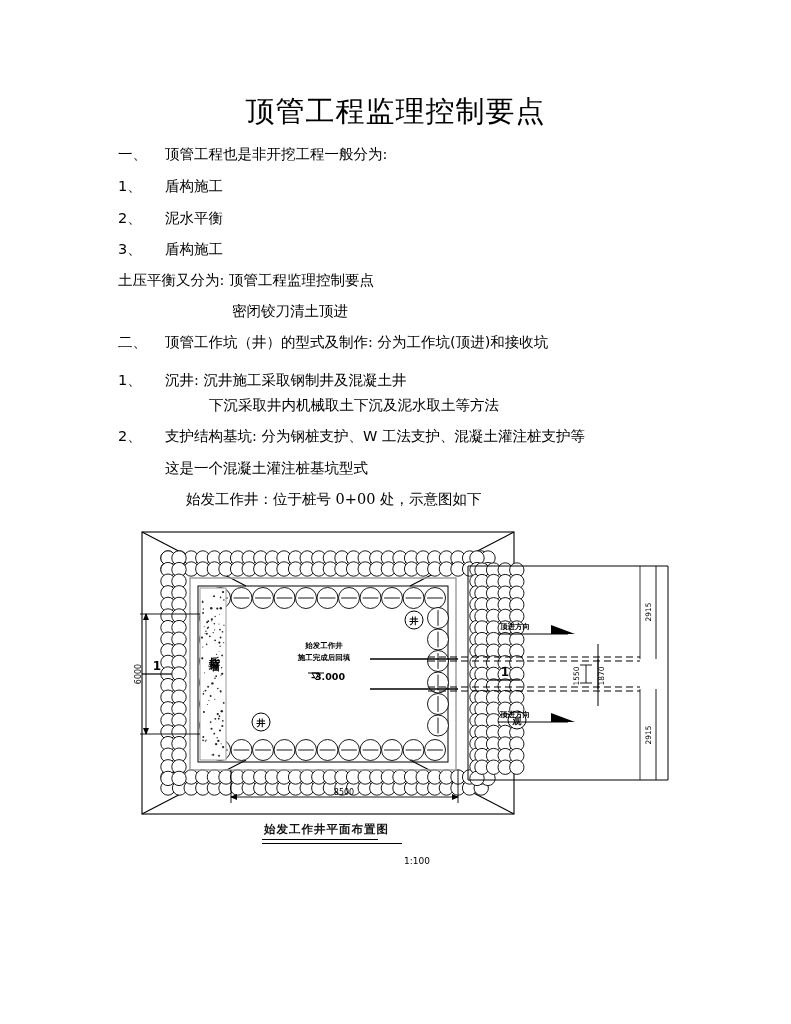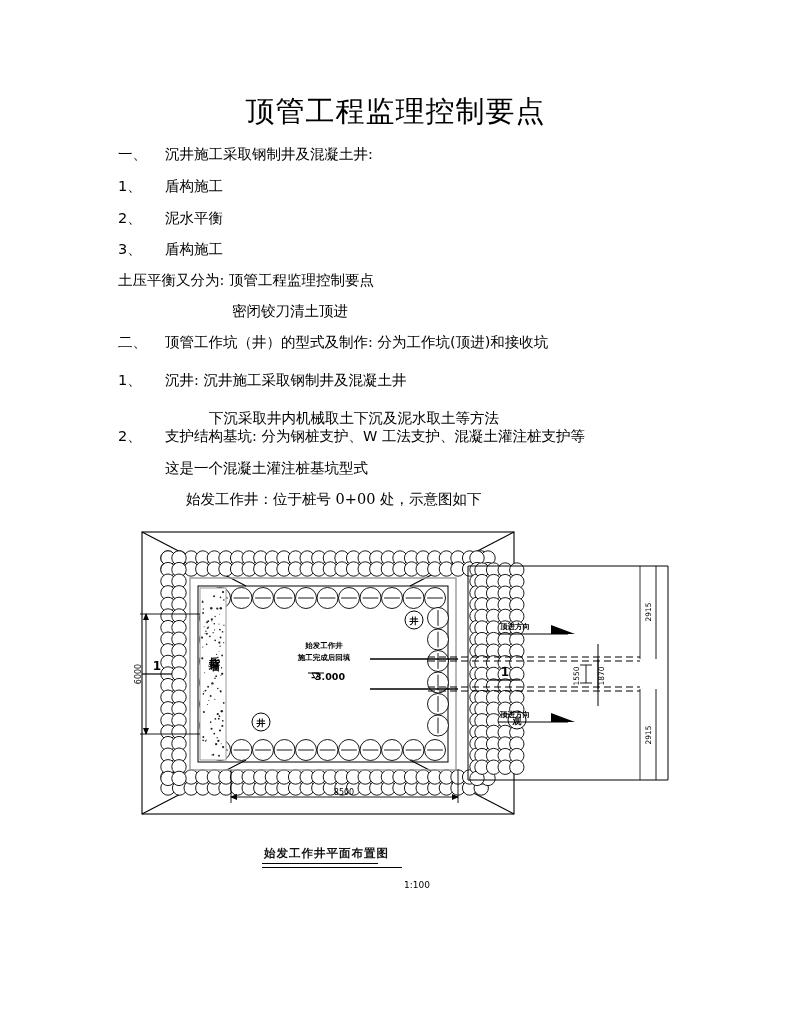--- a/index.html
+++ b/index.html
@@ -61,21 +61,21 @@
     left: 128px;
     top: 520px;
     width: 560px;
     height: 350px;
   }
   .drawing svg { display: block; }
 
   .cap-wrap {
     position: absolute;
     left: 250px;
-    top: 846px;
+    top: 822px;
     width: 200px;
     height: 34px;
     text-align: right;
   }
   .cap-title {
     position: absolute;
     left: 14px;
     top: 0px;
     font-size: 11.5px;
     font-weight: 700;
@@ -110,29 +110,29 @@
   .svgtxt { font-family: "DejaVu Sans", "Liberation Sans", sans-serif; fill:#000; }
 </style>
 </head>
 <body>
 
 <div class="page">
 
   <div class="doc-title">顶管工程监理控制要点</div>
 
   <div id="body-text-host">
-      <div class="txt" style="left: 118px; top: 146px;"><span class="marker">一、</span><span>沉井施工采取钢制井及混凝土井:</span></div>
+      <div class="txt" style="left: 118px; top: 146px;"><span class="marker">一、</span><span>顶管工程也是非开挖工程一般分为:</span></div>
       <div class="txt" style="left: 118px; top: 178px;"><span class="marker">1、</span><span>盾构施工</span></div>
       <div class="txt" style="left: 118px; top: 210px;"><span class="marker">2、</span><span>泥水平衡</span></div>
       <div class="txt" style="left: 118px; top: 241px;"><span class="marker">3、</span><span>盾构施工</span></div>
       <div class="txt" style="left: 118px; top: 272px;"><span>土压平衡又分为:   顶管工程监理控制要点</span></div>
       <div class="txt" style="left: 232px; top: 303px;"><span>密闭铰刀清土顶进</span></div>
       <div class="txt" style="left: 118px; top: 334px;"><span class="marker">二、</span><span>顶管工作坑（井）的型式及制作: 分为工作坑(顶进)和接收坑</span></div>
       <div class="txt" style="left: 118px; top: 366px; margin-top: 6px;"><span class="marker">1、</span><span>沉井: 沉井施工采取钢制井及混凝土井</span></div>
-      <div class="txt" style="left: 209px; top: 397px; margin-top: 13px;"><span>下沉采取井内机械取土下沉及泥水取土等方法</span></div>
+      <div class="txt" style="left: 209px; top: 397px;"><span>下沉采取井内机械取土下沉及泥水取土等方法</span></div>
       <div class="txt" style="left: 118px; top: 428px;"><span class="marker">2、</span><span>支护结构基坑: 分为钢桩支护、W 工法支护、混凝土灌注桩支护等</span></div>
       <div class="txt" style="left: 165px; top: 460px;"><span>这是一个混凝土灌注桩基坑型式</span></div>
       <div class="txt serif" style="left: 186px; top: 491px;"><span>始发工作井：位于桩号 0+00 处，示意图如下</span></div>
     </div>
 
   <div class="drawing">
     <svg width="560" height="350" viewBox="0 0 560 350" xmlns="http://www.w3.org/2000/svg">
       <defs>
 
         <g id="pileA">

